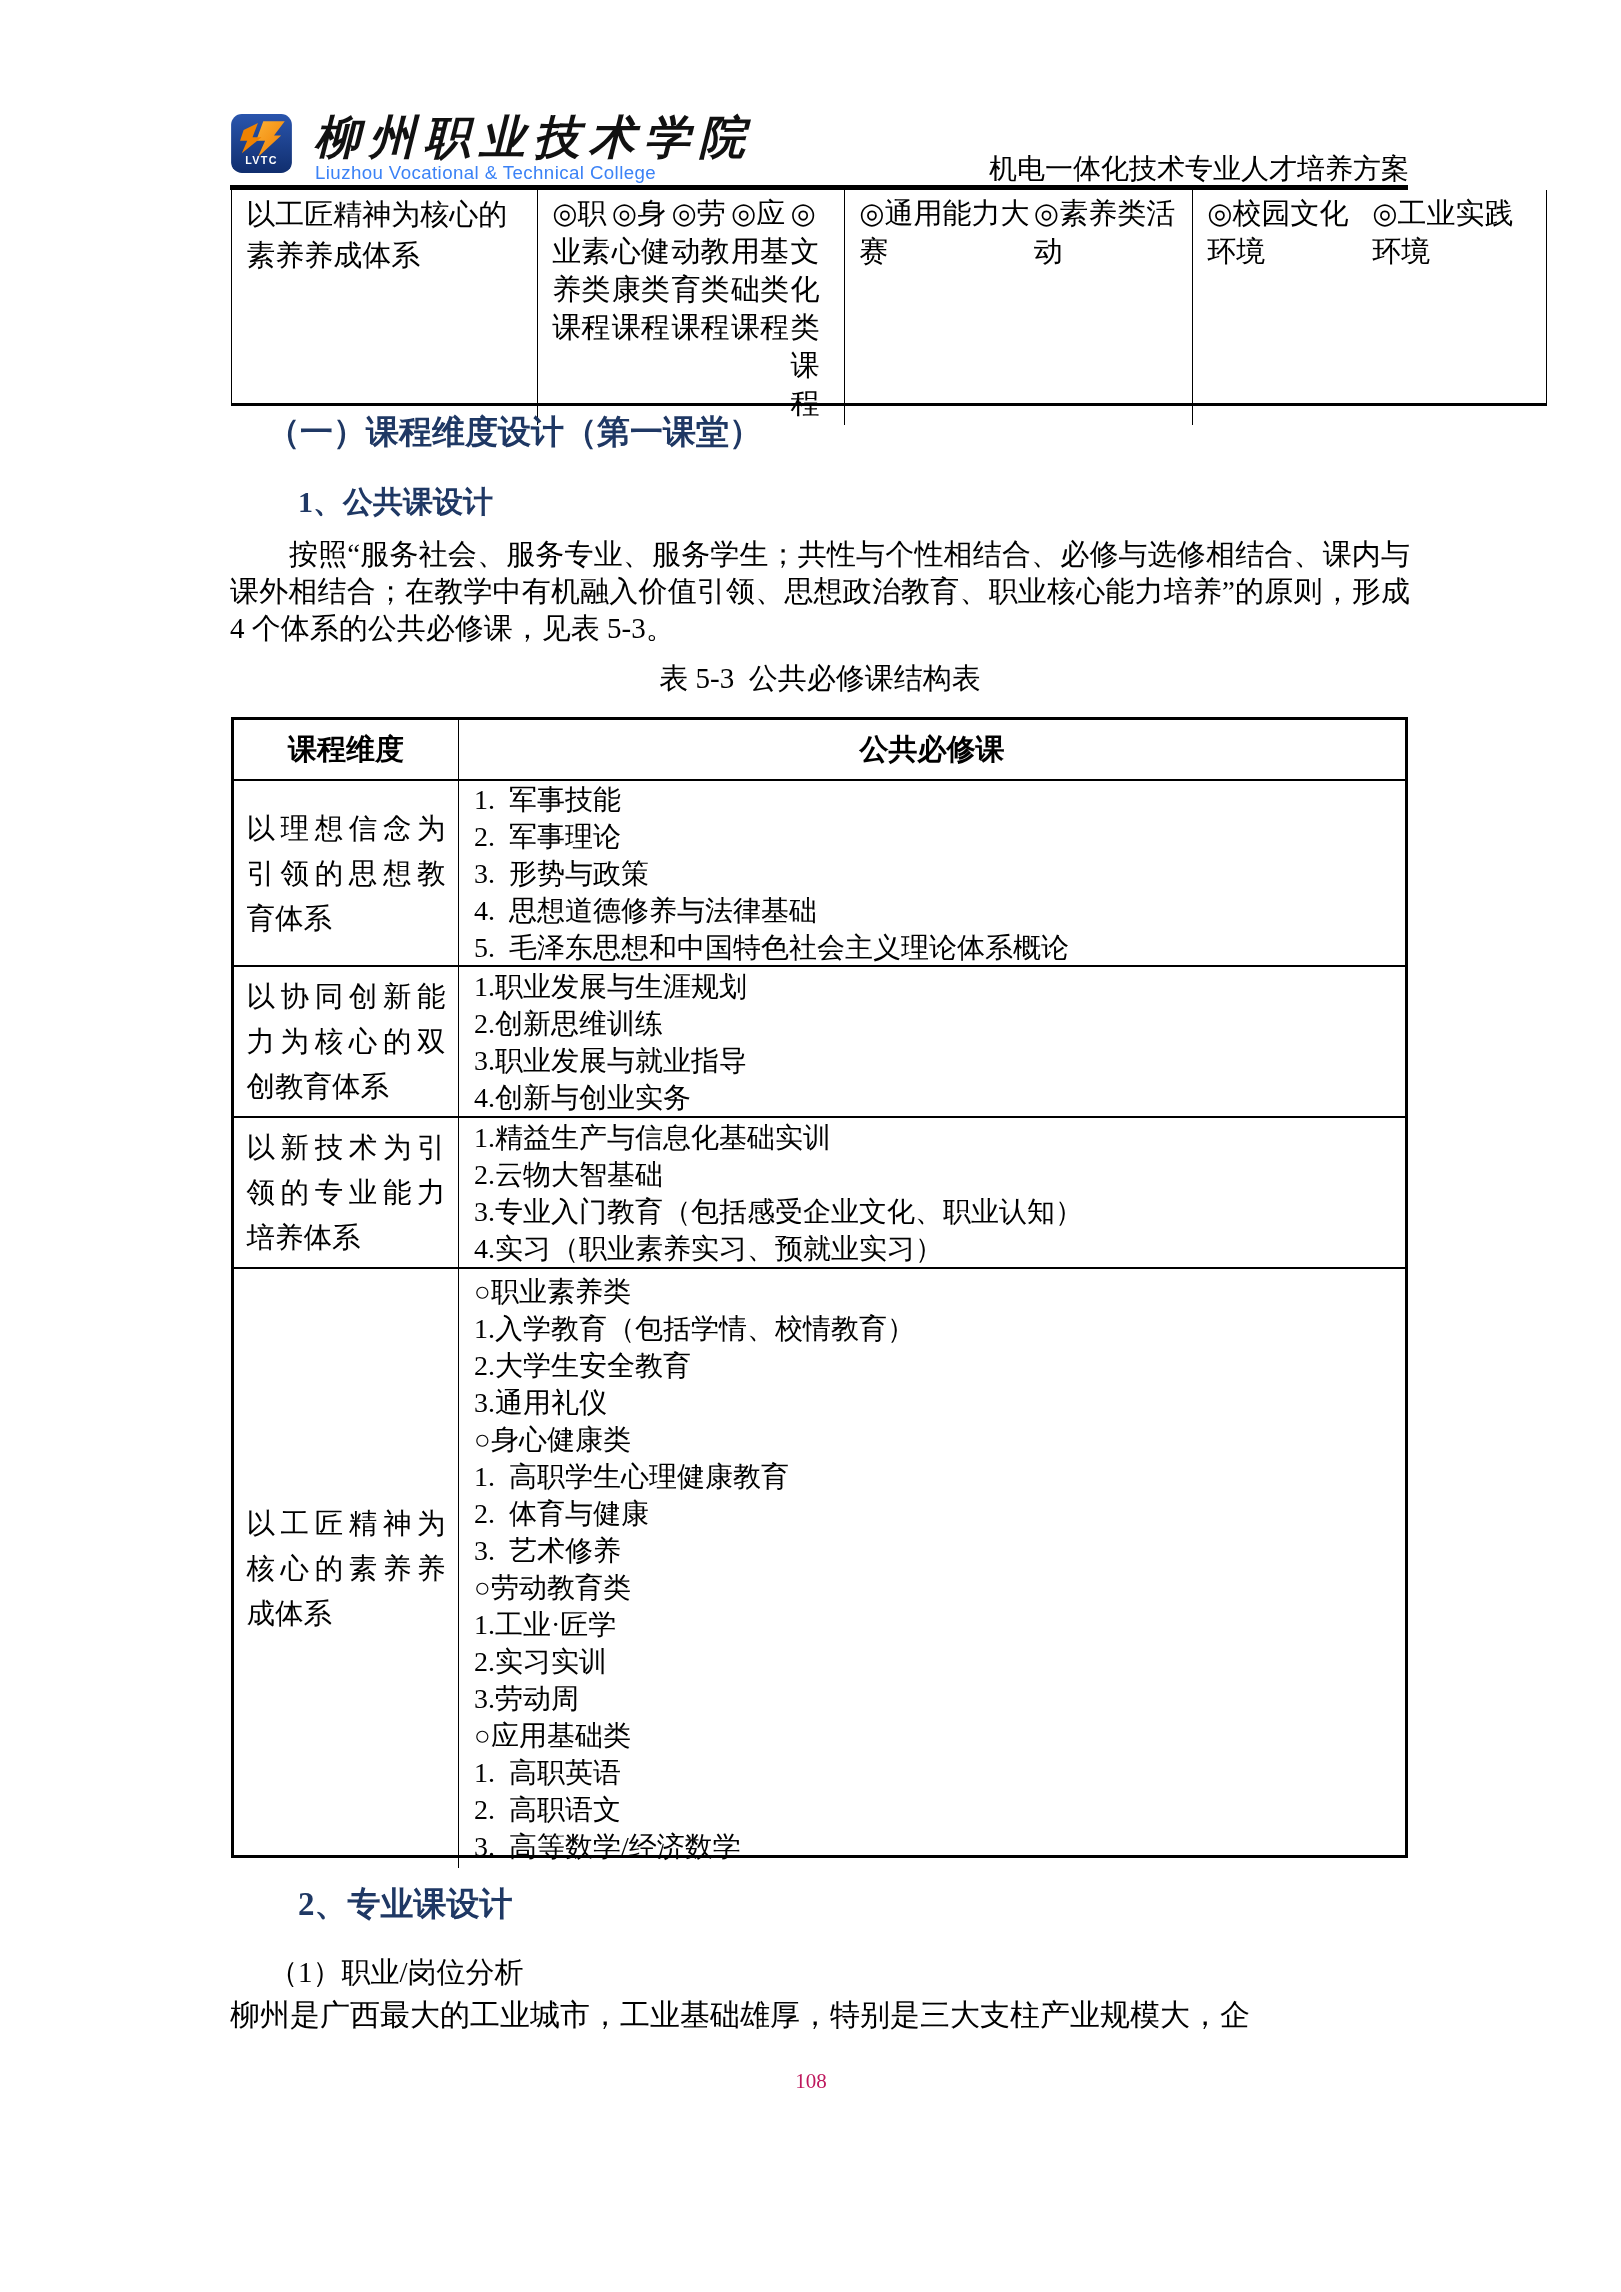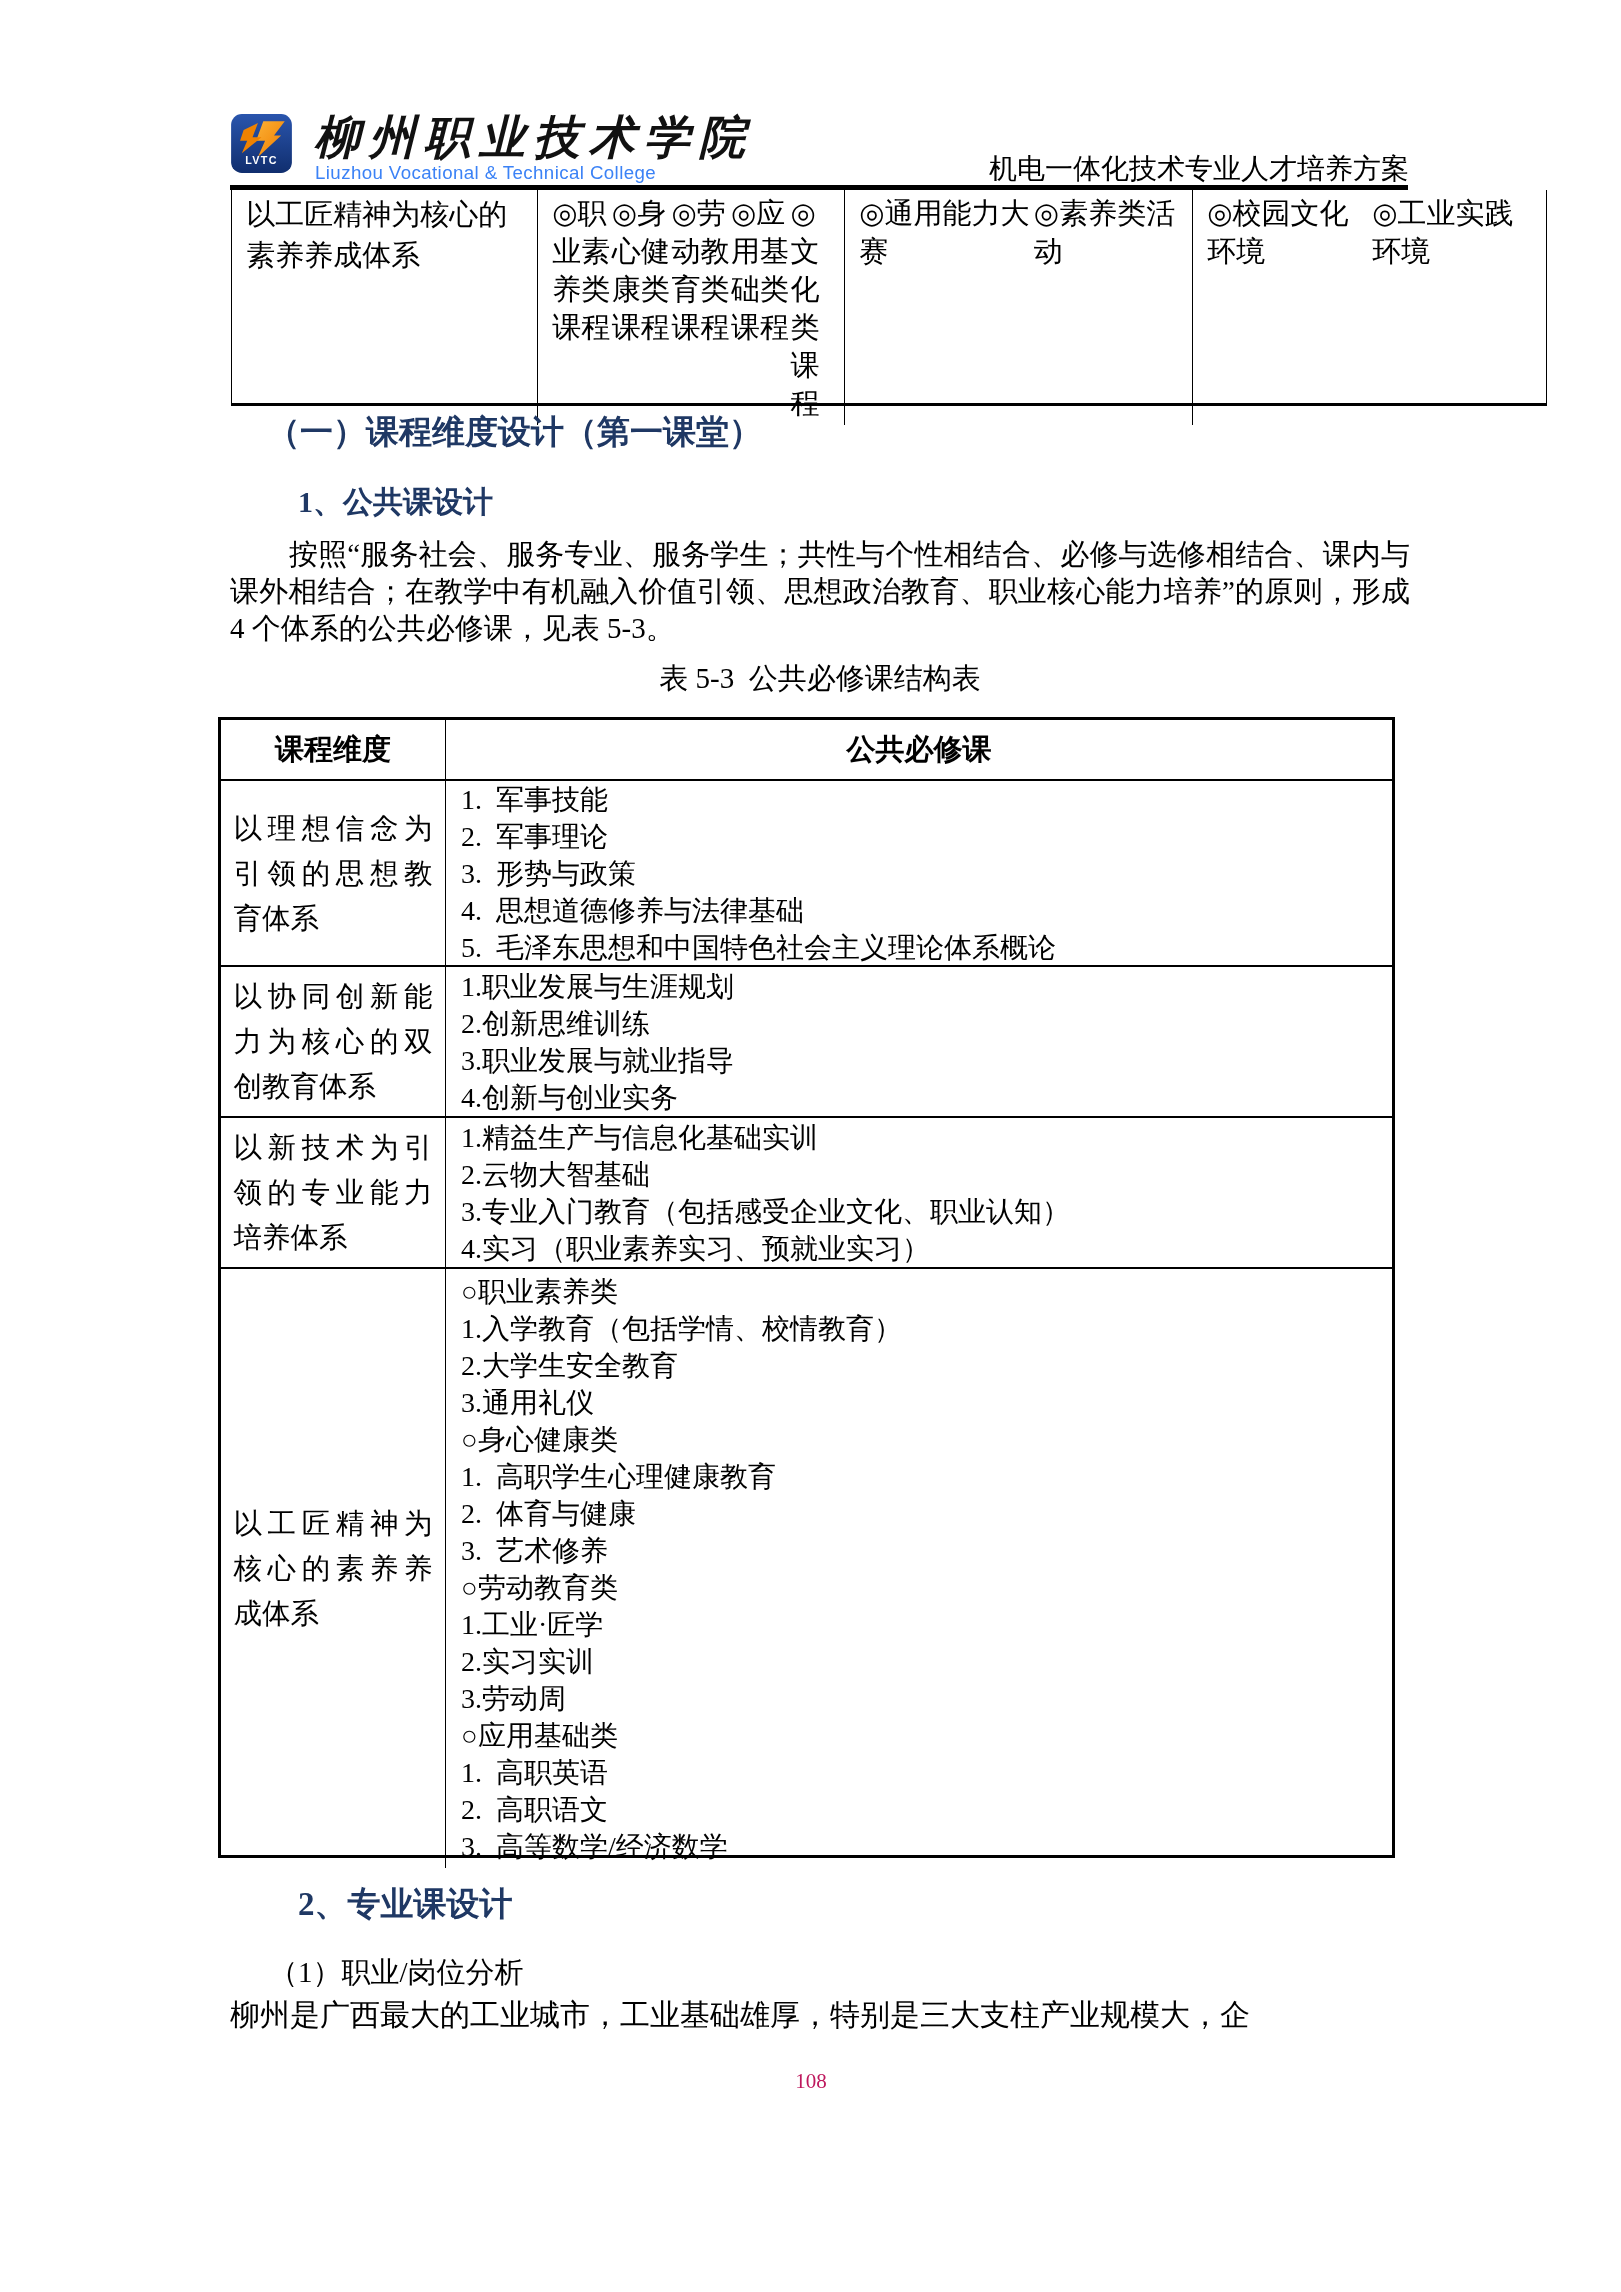--- a/index.html
+++ b/index.html
@@ -71,21 +71,21 @@
   .para2{
     position:absolute;left:230px;top:1996px;width:1180px;
     font-size:30px;line-height:37px;text-align:justify;
   }
   .page-num{
     position:absolute;left:0;top:2069px;width:1622px;text-align:center;
     font-size:21px;color:#be185d;
   }
   
   .mtable{
-    position:absolute;left:218px;top:717px;width:1177px;height:1141px;
+    position:absolute;left:231px;top:717px;width:1177px;height:1141px;
     border:3.6px solid #000;box-sizing:border-box;
     display:grid;grid-template-columns:225px 1fr;
     grid-template-rows:59px 186px 151px 151px 1fr;
   }
   .mtable > div{box-sizing:border-box;}
   .mtable .c1{border-right:1.8px solid #000;}
   .mtable .rb{border-top:2.7px solid #000;}
   .mtable .th{
     display:flex;align-items:center;justify-content:center;
     font-family:"Liberation Sans","DejaVu Sans",sans-serif;

